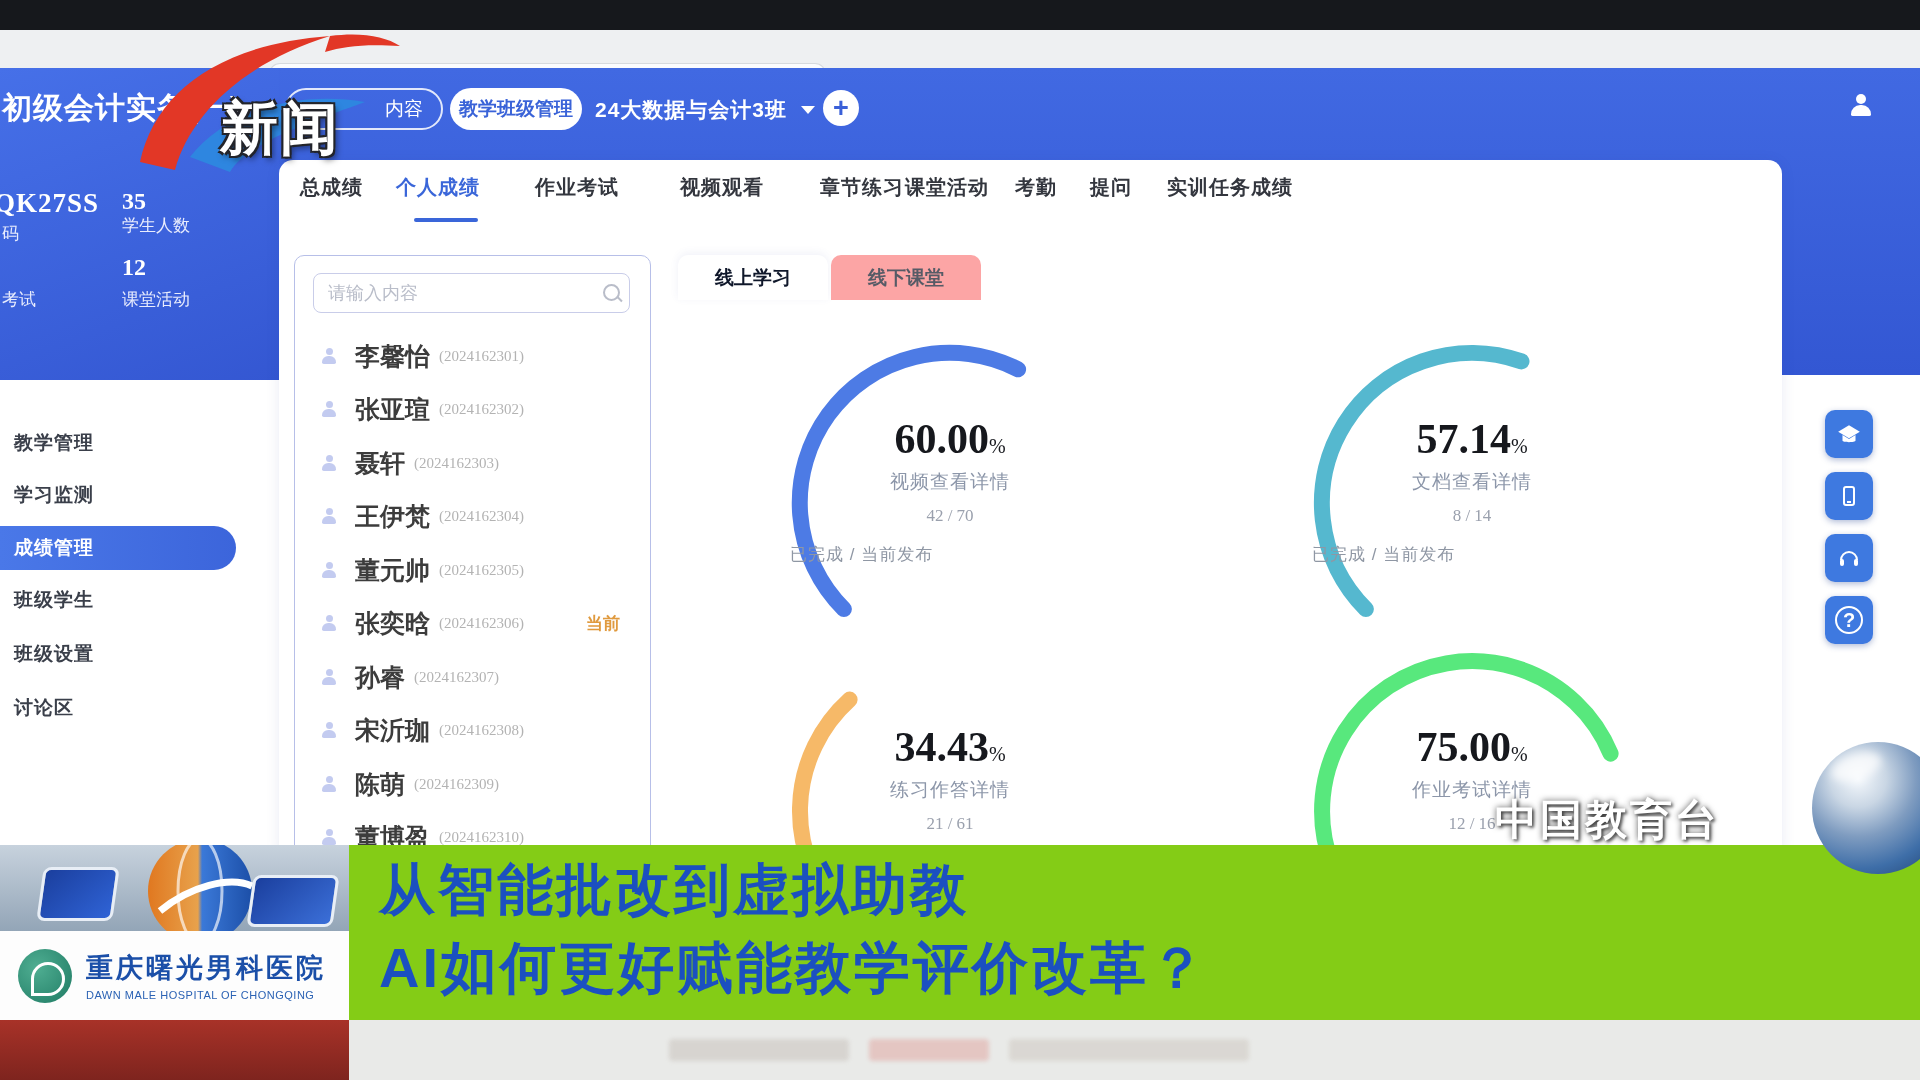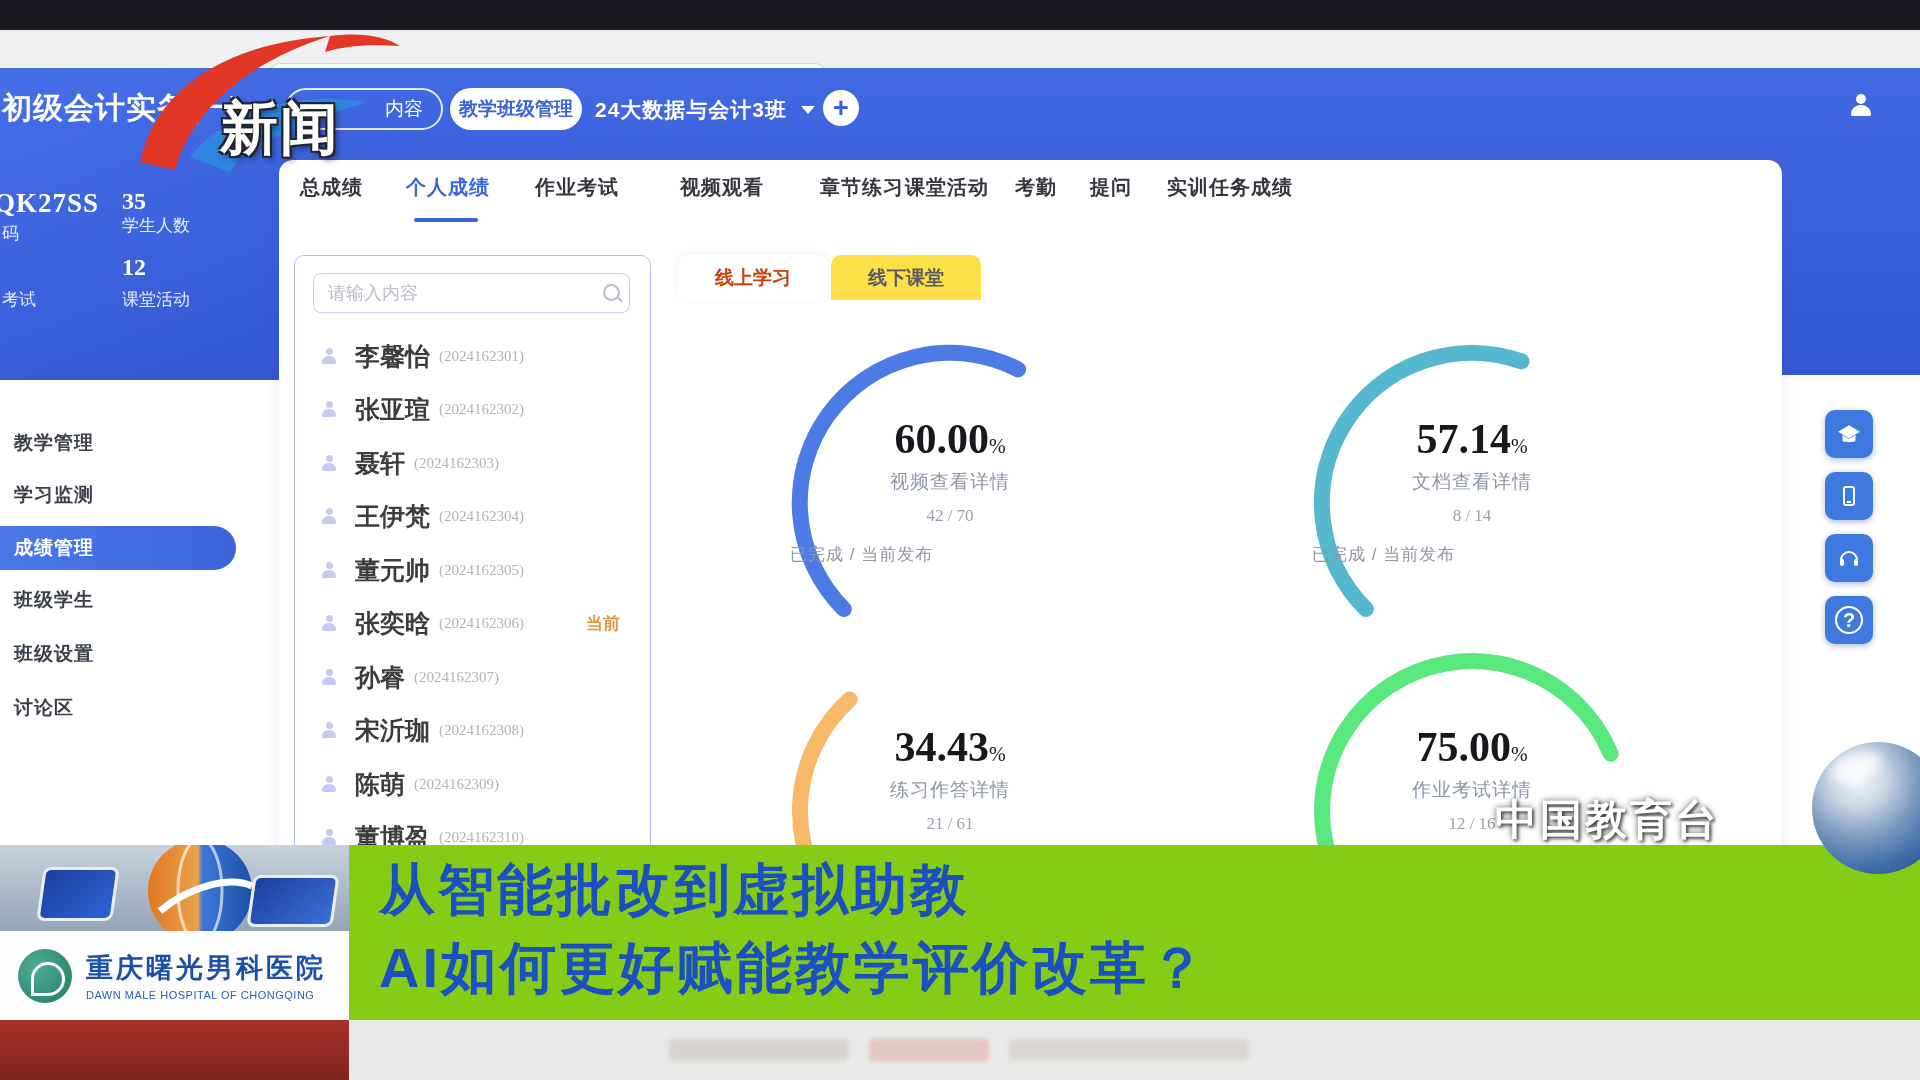--- a/index.html
+++ b/index.html
@@ -64,22 +64,22 @@
   .stu-row{position:absolute;left:0;width:100%;height:44px;display:flex;align-items:center;}
   .u-ico{width:16px;height:16px;position:relative;margin-left:26px;flex:none;}
   .u-ico::before{content:"";position:absolute;left:4.5px;top:0;width:7px;height:7px;border-radius:50%;background:#c3cbf0;}
   .u-ico::after{content:"";position:absolute;left:1px;top:8px;width:14px;height:8px;border-radius:7px 7px 2px 2px;background:#c3cbf0;}
   .stu-name{margin-left:18px;font-size:25px;color:#3c3c3c;font-family:"Liberation Serif",serif;font-weight:bold;}
   .stu-id{margin-left:9px;font-size:15px;color:#b3b3b3;font-family:"Liberation Serif",serif;}
   .cur-badge{position:absolute;right:30px;color:#e09a3e;font-size:17px;font-weight:bold;}
 
   .subtab{position:absolute;top:95px;width:150px;height:45px;display:flex;align-items:center;justify-content:center;
     font-size:19px;font-weight:bold;border-radius:10px 10px 0 0;}
-  .subtab.on{background:#fff;color:#c2410c;box-shadow:0 -2px 8px rgba(60,80,160,.08);}
-  .subtab.off{background:#fde047;color:#565b66;font-family:Liberation Mono, monospace;}
+  .subtab.on{background:#fff;color:#0f172a;box-shadow:0 -2px 8px rgba(60,80,160,.08);}
+  .subtab.off{background:#fca5a5;color:#565b66;font-family:Liberation Mono, monospace;}
 
   .gauge{position:absolute;width:320px;height:320px;}
   .gauge svg{position:absolute;left:0;top:0;}
   .gv{position:absolute;left:0;top:72px;width:100%;text-align:center;font-size:42px;color:#16181d;
     font-family:"Liberation Serif",serif;font-weight:bold;}
   .gv .pct{font-size:20px;font-weight:normal;}
   .gl{position:absolute;left:0;top:126px;width:100%;text-align:center;font-size:19px;color:#8c96a9;letter-spacing:1px;}
   .gp{position:absolute;left:0;top:163px;width:100%;text-align:center;font-size:17px;color:#9aa0ad;font-family:"Liberation Serif",serif;}
   .gc{position:absolute;left:0;top:200px;width:100%;text-align:left;font-size:17px;color:#8f97a4;letter-spacing:1px;}
 
@@ -192,21 +192,21 @@
 
   <div class="abs side-item" style="top:421px;">教学管理</div>
   <div class="abs side-item" style="top:473px;">学习监测</div>
   <div class="abs side-item" style="top:578px;">班级学生</div>
   <div class="abs side-item active" style="top:526px;">成绩管理</div>
   <div class="abs side-item" style="top:632px;">班级设置</div>
   <div class="abs side-item" style="top:686px;">讨论区</div>
 
   <div class="abs" id="main-card">
     <span class="tab-item" style="left:21px;">总成绩</span>
-    <span class="tab-item active" style="left:127px;">个人成绩</span>
+    <span class="tab-item active" style="left:117px;">个人成绩</span>
     <span class="tab-item" style="left:256px;">作业考试</span>
     <span class="tab-item" style="left:401px;">视频观看</span>
     <span class="tab-item" style="left:541px;">章节练习</span>
     <span class="tab-item" style="left:626px;">课堂活动</span>
     <span class="tab-item" style="left:736px;">考勤</span>
     <span class="tab-item" style="left:811px;">提问</span>
     <span class="tab-item" style="left:888px;">实训任务成绩</span>
     <div class="abs" id="tab-underline"></div>
 
     <div class="abs" id="stu-panel">

